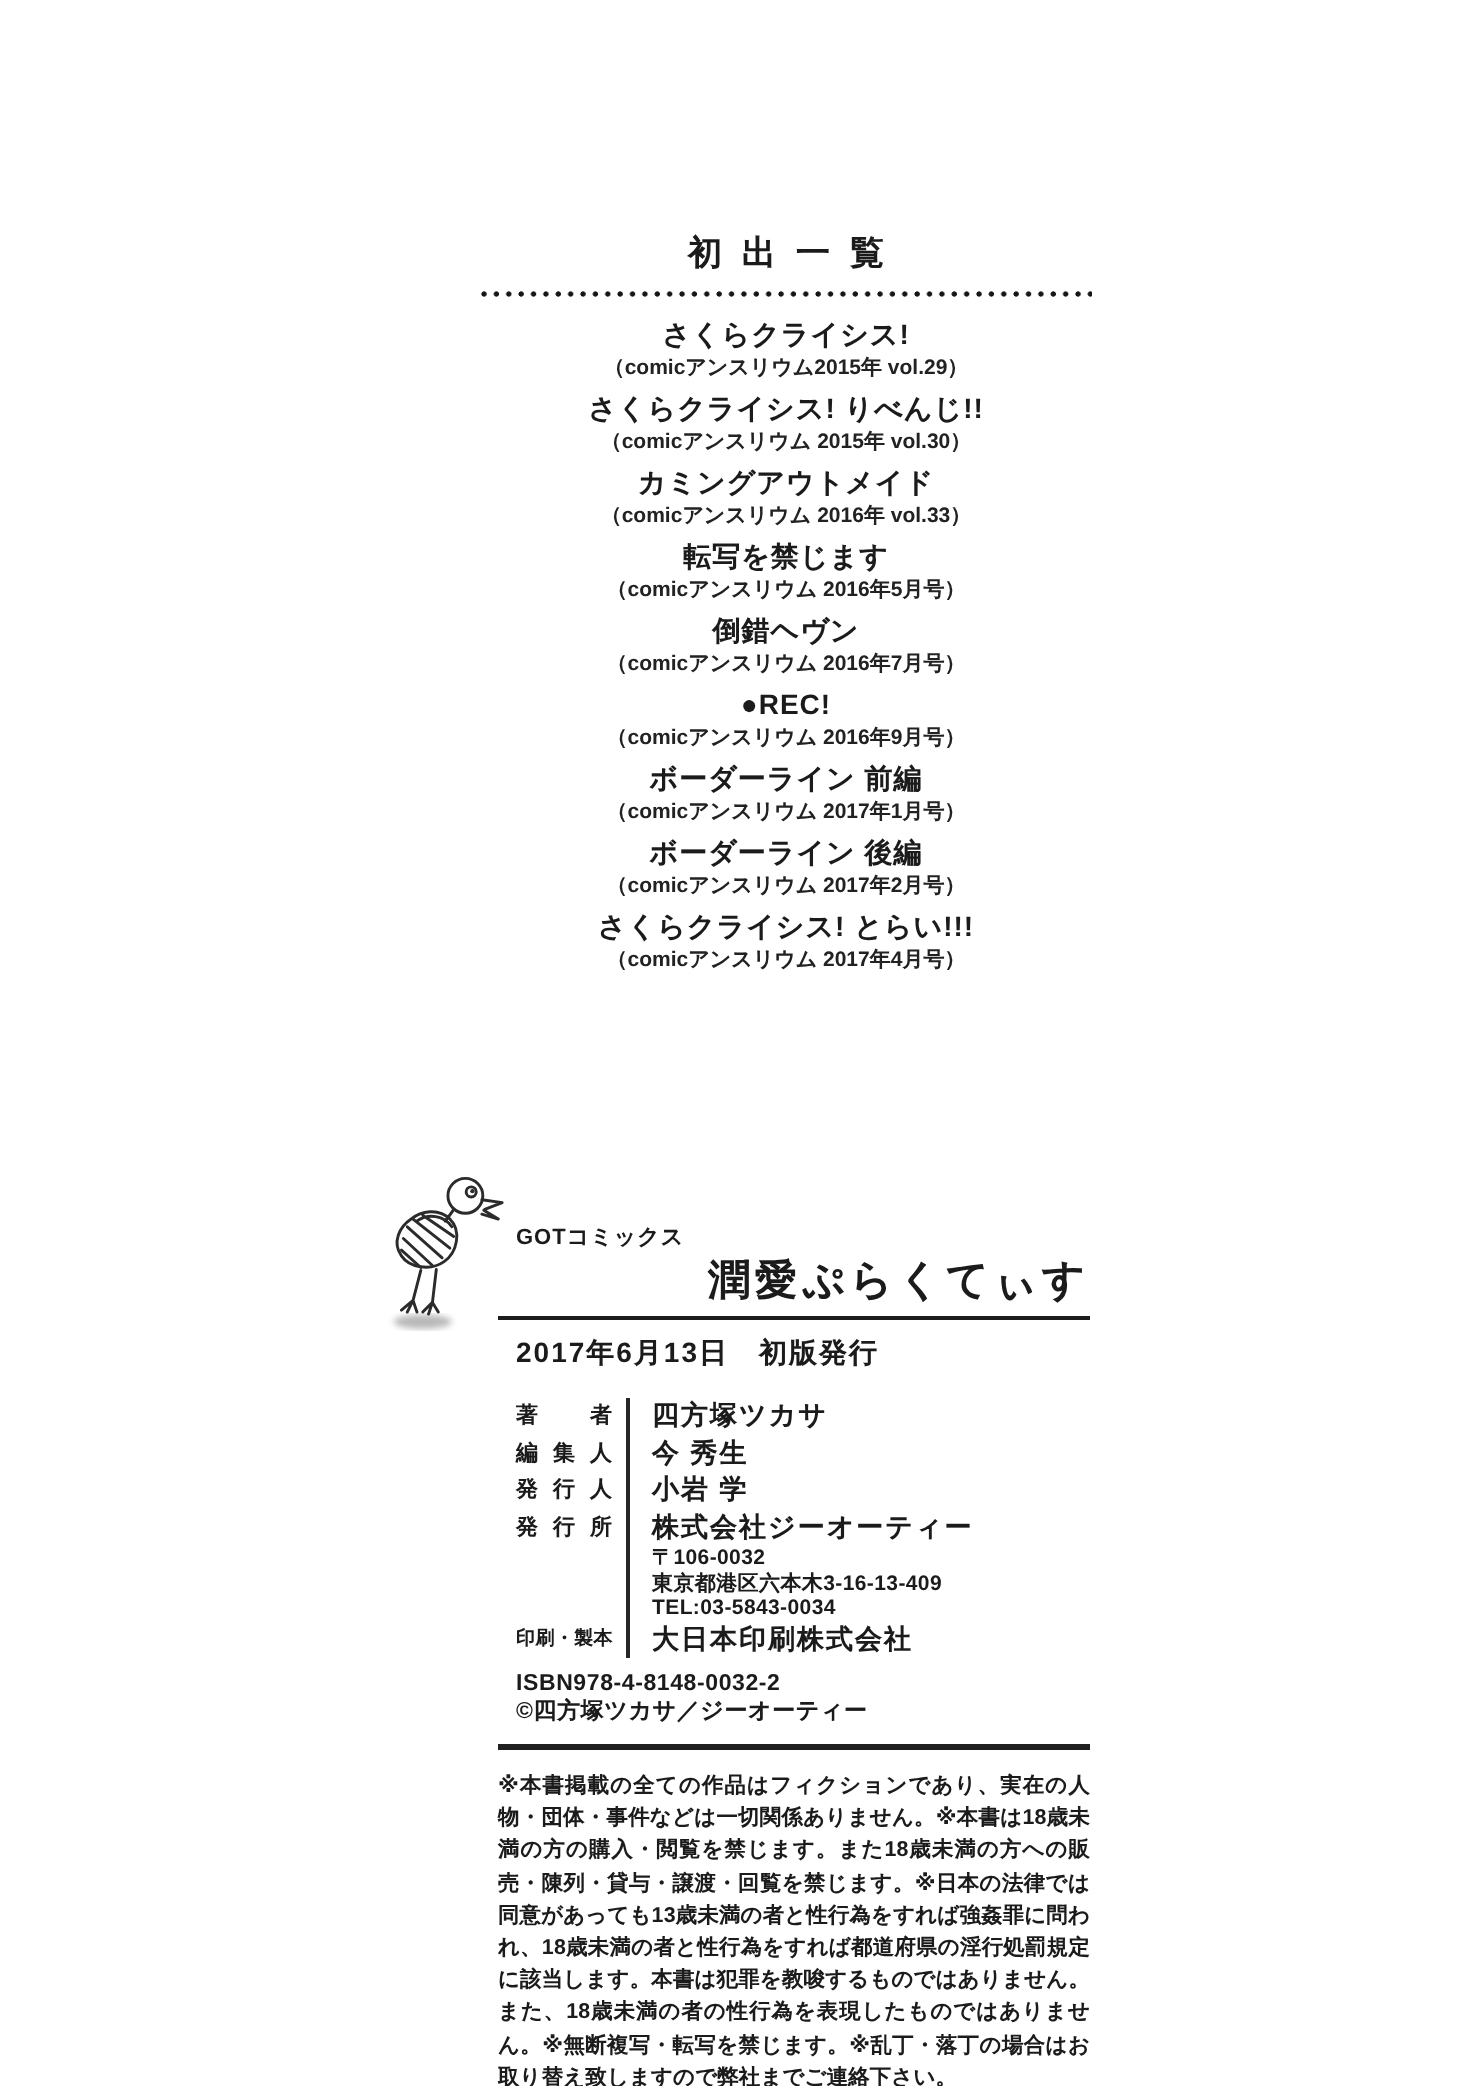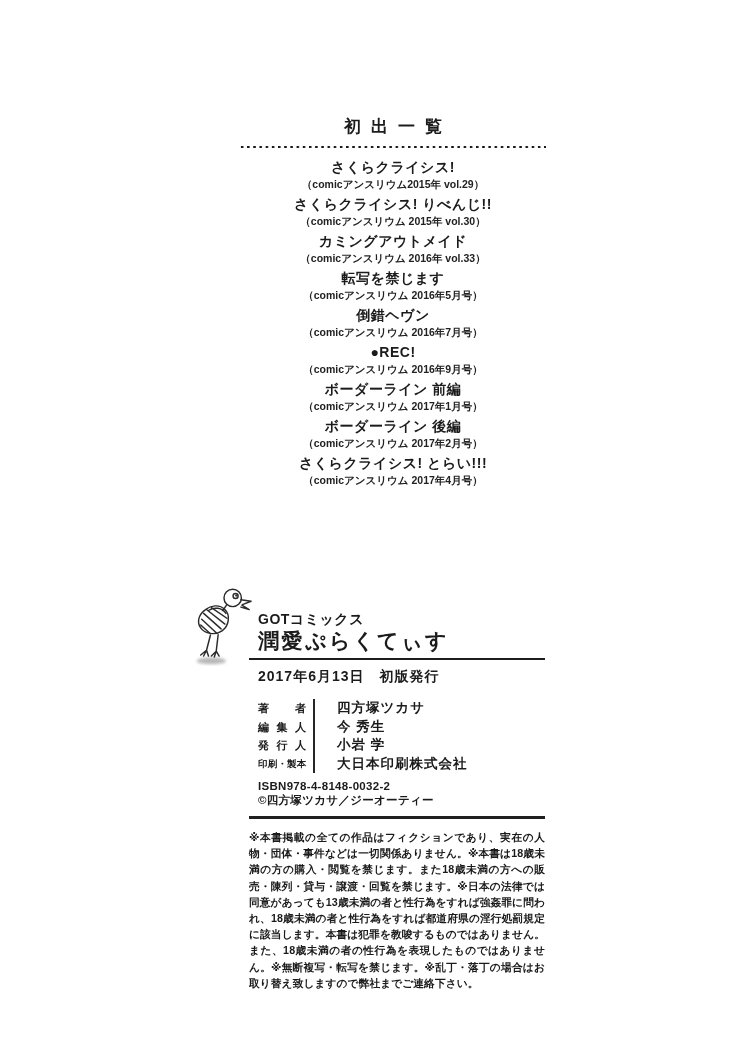--- a/index.html
+++ b/index.html
@@ -16,32 +16,32 @@
     background-image:radial-gradient(circle at 2px 2px,#161616 1.15px,transparent 1.5px);
     background-size:6.2px 4px;
   }
   .entries{margin-top:9px;}
   .entry{margin-bottom:3px;}
   .entry-title{font-size:14px;line-height:19px;letter-spacing:.5px;}
   .entry-source{font-size:10.5px;line-height:15px;color:#222;}
   
   .colophon{position:absolute;left:249px;top:612px;width:296px;}
   .bird-logo{position:absolute;left:-57px;top:-28px;width:62px;height:84px;}
-  .imprint{font-size:14px;line-height:14px;padding-left:9px;letter-spacing:.5px;}
-  .book-title{font-size:21px;line-height:26px;letter-spacing:2.5px;padding-left:9px;margin-top:2px;}
+  .imprint{font-size:11px;line-height:14px;padding-left:9px;letter-spacing:.5px;}
+  .book-title{font-size:21px;line-height:26px;letter-spacing:2.5px;padding-left:9px;margin-top:2px;text-align:right;}
   .title-rule{height:2px;background:#1d1d1d;margin-top:4px;}
   .edition{font-size:14px;line-height:20px;letter-spacing:1px;padding-left:9px;margin-top:6px;}
   .credits{margin-top:13px;padding-left:9px;}
   .credit-row{display:flex;align-items:stretch;}
   .credit-label{
     width:48px;flex:0 0 48px;font-size:11px;line-height:18.5px;
     text-align:justify;text-align-last:justify;letter-spacing:0;
   }
   .credit-label.small{font-size:9.5px;letter-spacing:-.3px;}
-  .credit-value-cell{border-left:2px solid #262626;margin-left:7px;padding-left:22px;flex:1;}
+  .credit-value-cell{border-left:2px solid #262626;margin-left:7px;padding-left:11px;flex:1;}
   .credit-value{font-size:13.5px;line-height:18.5px;letter-spacing:1px;}
   .credit-extra{font-size:10.5px;line-height:12.5px;letter-spacing:.2px;}
   .isbn-block{margin-top:6px;padding-left:9px;}
   .isbn-line{font-size:11.5px;line-height:14px;letter-spacing:.3px;}
   .thick-rule{margin-top:9px;height:3px;background:#202020;}
   .disclaimer{
     margin-top:10px;font-size:10.7px;line-height:16.2px;
     text-align:justify;letter-spacing:.1px;
   }
 </style>
@@ -135,20 +135,29 @@
           <div class="credit-value">今 秀生</div>
         </div>
       </div>
       <div class="credit-row">
         <div class="credit-label">発 行 人</div>
         <div class="credit-value-cell">
           <div class="credit-value">小岩 学</div>
         </div>
       </div>
       <div class="credit-row">
+        <div class="credit-label">発 行 所</div>
+        <div class="credit-value-cell">
+          <div class="credit-value">株式会社ジーオーティー</div>
+          <div class="credit-extra">〒106-0032</div>
+          <div class="credit-extra">東京都港区六本木3-16-13-409</div>
+          <div class="credit-extra">TEL:03-5843-0034</div>
+        </div>
+      </div>
+      <div class="credit-row">
         <div class="credit-label small">印刷・製本</div>
         <div class="credit-value-cell">
           <div class="credit-value">大日本印刷株式会社</div>
         </div>
       </div>
     </div>
 
     <div class="isbn-block">
       <div class="isbn-line">ISBN978-4-8148-0032-2</div>
       <div class="isbn-line">©四方塚ツカサ／ジーオーティー</div>

